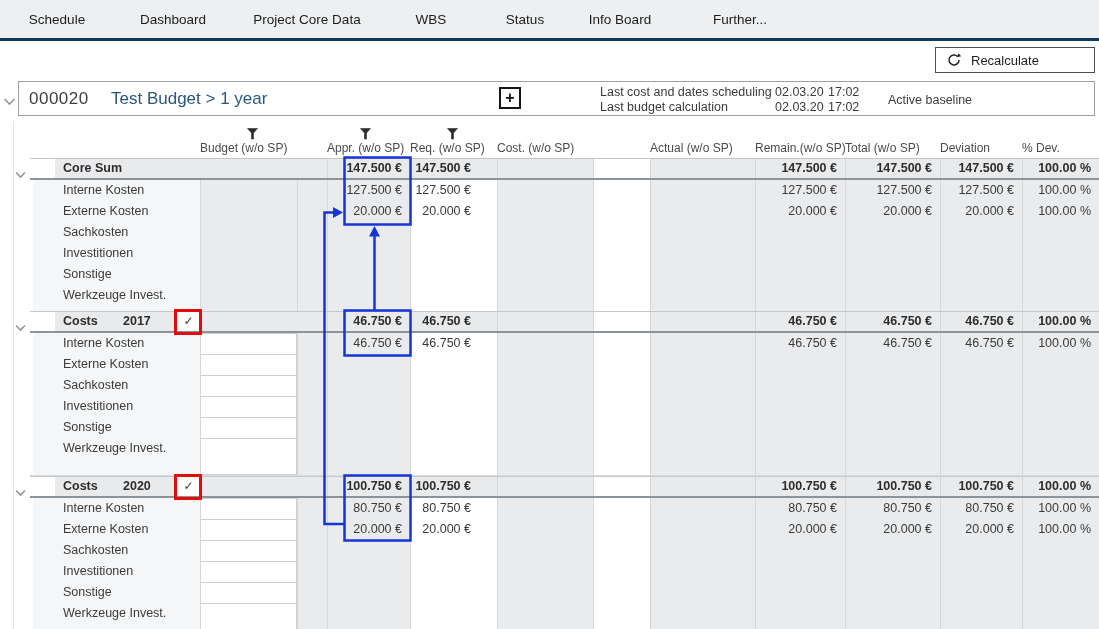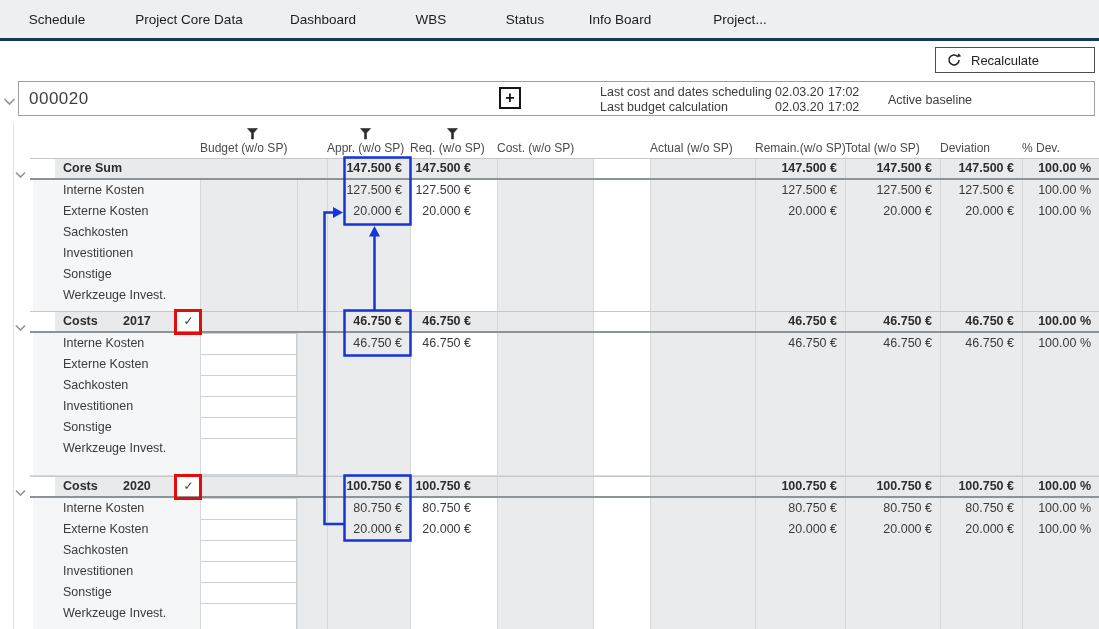--- a/index.html
+++ b/index.html
@@ -59,46 +59,47 @@
   #leftline{position:absolute;left:13px;top:122px;width:1px;height:507px;background:#e0e2e4;}
   #overlay{position:absolute;left:0;top:0;z-index:10;pointer-events:none;}
 </style>
 </head>
 <body>
 
 <div id="app">
 
   <div class="tabbar" id="tabbar">
       <div class="tab" style="width: 114px;">Schedule</div>
+      <div class="tab" style="width: 118px;">Dashboard</div>
       <div class="tab" style="width: 150px;">Project Core Data</div>
-      <div class="tab" style="width: 118px;">Dashboard</div>
       <div class="tab" style="width: 98px;">WBS</div>
       <div class="tab" style="width: 90px;">Status</div>
       <div class="tab" style="width: 100px;">Info Board</div>
-      <div class="tab" style="width: 140px;">Project...</div>
+      <div class="tab" style="width: 140px;">Further...</div>
     </div>
 
   <button class="recalc">
     <span style="display:flex;">
       <svg width="16" height="16" viewBox="0 0 16 16">
         <path d="M13 8a5 5 0 1 1-1.46-3.54" fill="none" stroke="#222" stroke-width="1.5"></path>
         <polygon points="15.2,4.2 10.9,5.3 12.4,1.2" fill="#222"></polygon>
       </svg>
     </span>
     <span>Recalculate</span>
   </button>
 
   <span class="projchev">
     <svg width="13" height="9" viewBox="0 0 13 9">
         <polyline points="1.5,2 6.5,7 11.5,2" fill="none" stroke="#8f959a" stroke-width="1.6"></polyline>
       </svg>
   </span>
 
   <div class="projbox">
     <span class="pid">000020</span>
+    <span class="ptitle">Test Budget &gt; 1 year</span>
     <button class="plusbtn">
       <span>+</span>
     </button>
   </div>
 
   <div class="meta">
     <div class="mline">
       <span>Last cost and dates scheduling</span>
       <span class="md">02.03.20</span>
       <span class="mt">17:02</span>

